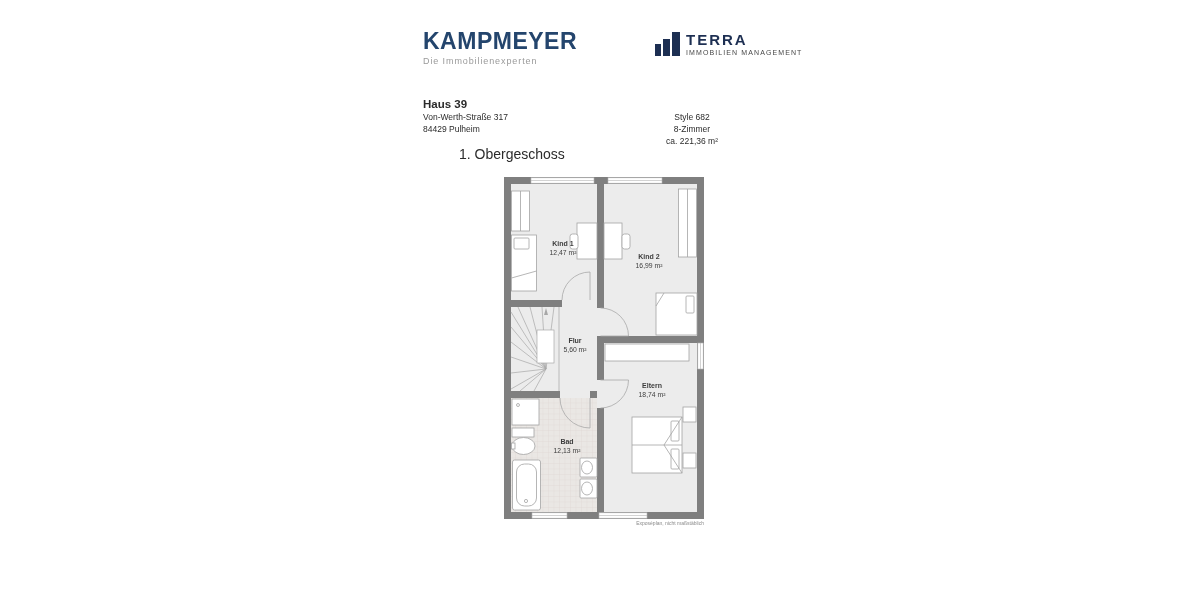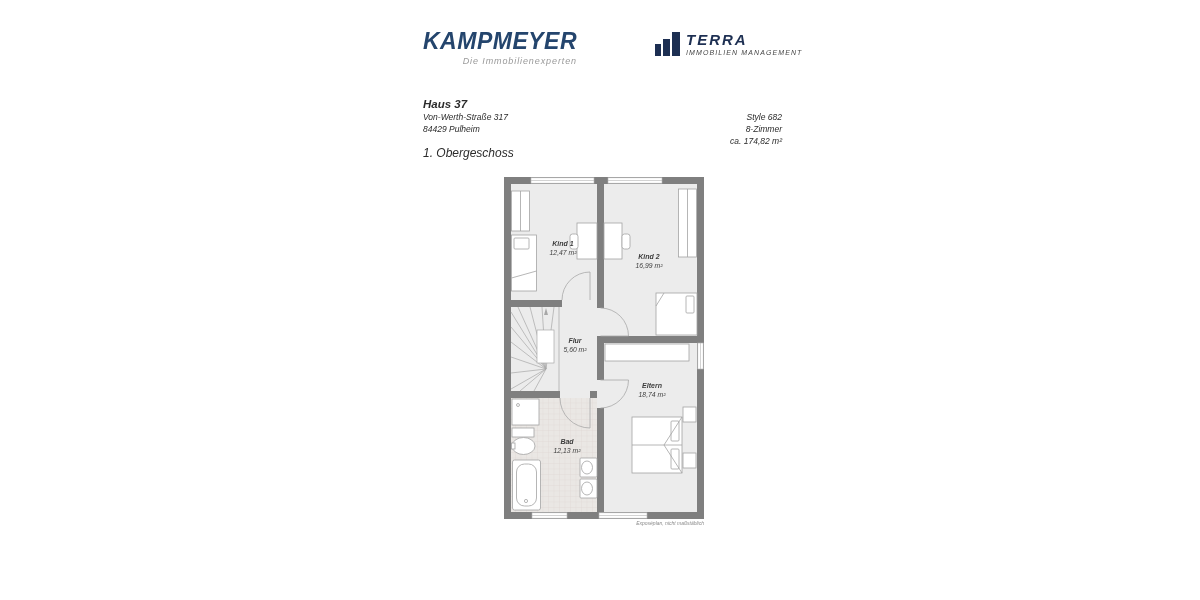--- a/index.html
+++ b/index.html
@@ -1,38 +1,38 @@
 <!DOCTYPE html>
 <html><head>
 <meta charset="utf-8">
 <style>
   html,body{margin:0;padding:0;background:#fff;}
   .page{position:relative;width:1200px;height:544px;background:#ffffff;overflow:hidden;
-        font-family:"Liberation Sans",sans-serif;color:#222;font-style:italic;}
+        font-family:"Liberation Sans",sans-serif;color:#222;}
 
   
   .logo-km{position:absolute;left:423px;top:30px;}
   .logo-km .name{font-size:23px;font-weight:800;letter-spacing:.5px;color:#24456d;line-height:1;}
-  .logo-km .tag{font-size:9px;letter-spacing:.9px;color:#9a9a9a;margin-top:3px;text-align:right;}
+  .logo-km .tag{font-size:9px;letter-spacing:.9px;color:#9a9a9a;margin-top:3px;}
   .logo-terra{position:absolute;left:655px;top:32px;display:flex;align-items:flex-end;justify-content:space-between;}
   .terra-bars{display:flex;align-items:flex-end;gap:2px;}
   .terra-bars i{display:block;background:#1d2f52;}
   .terra-bars i:nth-child(1){width:6px;height:12px;}
   .terra-bars i:nth-child(2){width:7px;height:17px;}
   .terra-bars i:nth-child(3){width:8px;height:24px;}
   .terra-text{margin-left:6px;}
   .terra-text .name{font-size:15px;font-weight:800;letter-spacing:2px;color:#1d2f52;line-height:1;}
   .terra-text .sub{font-size:7px;letter-spacing:1.1px;color:#474747;margin-top:2px;}
 
   
   .hdr-left{position:absolute;left:423px;top:98px;}
   .hdr-left .title{font-size:11.5px;font-weight:700;color:#2b2b2b;}
   .hdr-left .line{font-size:8.5px;color:#2b2b2b;margin-top:2px;}
-  .hdr-left .floor{font-size:12px;color:#2b2b2b;margin-top:12px;}
-  .hdr-right{position:absolute;left:602px;top:110px;width:180px;text-align:right;}
+  .hdr-left .floor{font-size:14px;color:#2b2b2b;margin-top:12px;margin-left:36px;}
+  .hdr-right{position:absolute;left:602px;top:110px;width:180px;text-align:center;}
   .hdr-right .line{font-size:8.5px;color:#2b2b2b;margin-top:2px;}
 
   
   .plan{position:absolute;left:504px;top:177px;width:200px;height:342px;}
   .plan-caption{position:absolute;left:504px;top:520px;width:200px;text-align:right;
                 font-size:5px;color:#8a8a8a;}
   .room-name{font-size:7px;font-weight:700;fill:#3d3d3d;}
   .room-area{font-size:6.8px;fill:#3d3d3d;}
 
   
@@ -55,29 +55,29 @@
         <i></i>
         <i></i>
       </div>
     <div class="terra-text">
       <div class="name">TERRA</div>
       <div class="sub">IMMOBILIEN MANAGEMENT</div>
     </div>
   </div>
 
   <div class="hdr-left">
-    <div class="title">Haus 37</div>
+    <div class="title">Haus 39</div>
     <div class="line">Von-Werth-Straße 317</div>
     <div class="line">84429 Pulheim</div>
     <div class="floor">1. Obergeschoss</div>
   </div>
   <div class="hdr-right">
     <div class="line">Style 682</div>
     <div class="line">8-Zimmer</div>
-    <div class="line">ca. 174,82 m²</div>
+    <div class="line">ca. 221,36 m²</div>
   </div>
 
   <svg class="plan" viewBox="0 0 200 342" xmlns="http://www.w3.org/2000/svg">
     <defs>
       <pattern id="tiles" width="5.5" height="5.5" patternUnits="userSpaceOnUse">
         <rect width="5.5" height="5.5" fill="#eae7e4"></rect>
         <path d="M5.5 0H0V5.5" fill="none" stroke="#d9d3cf" stroke-width="0.5"></path>
       </pattern>
     </defs>
 

